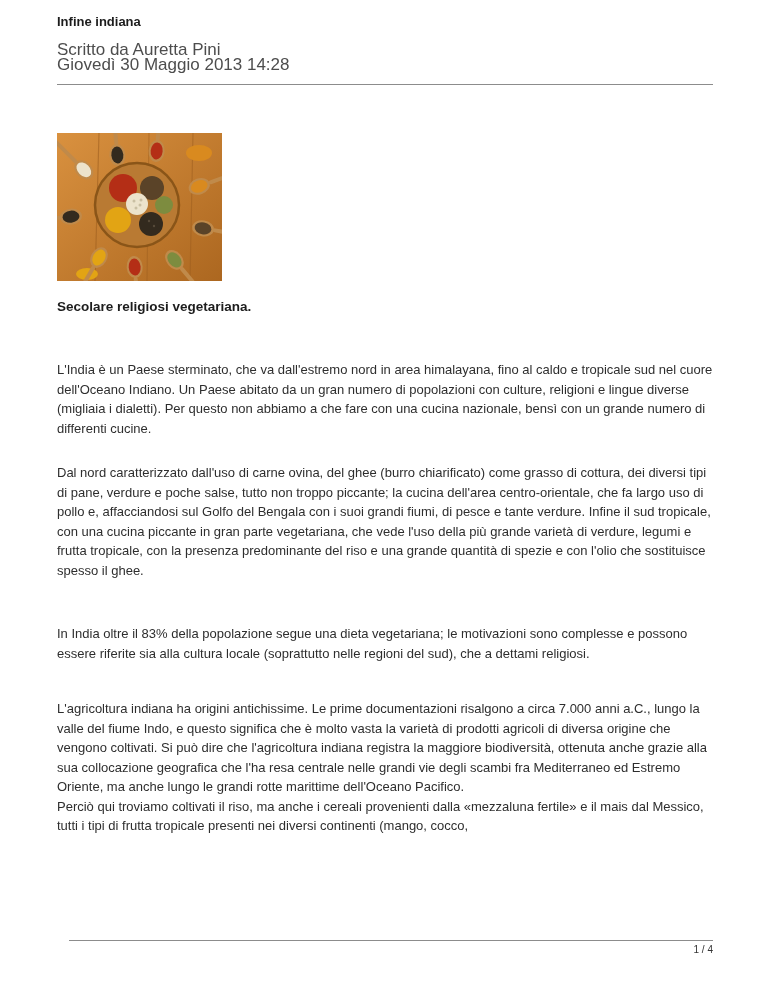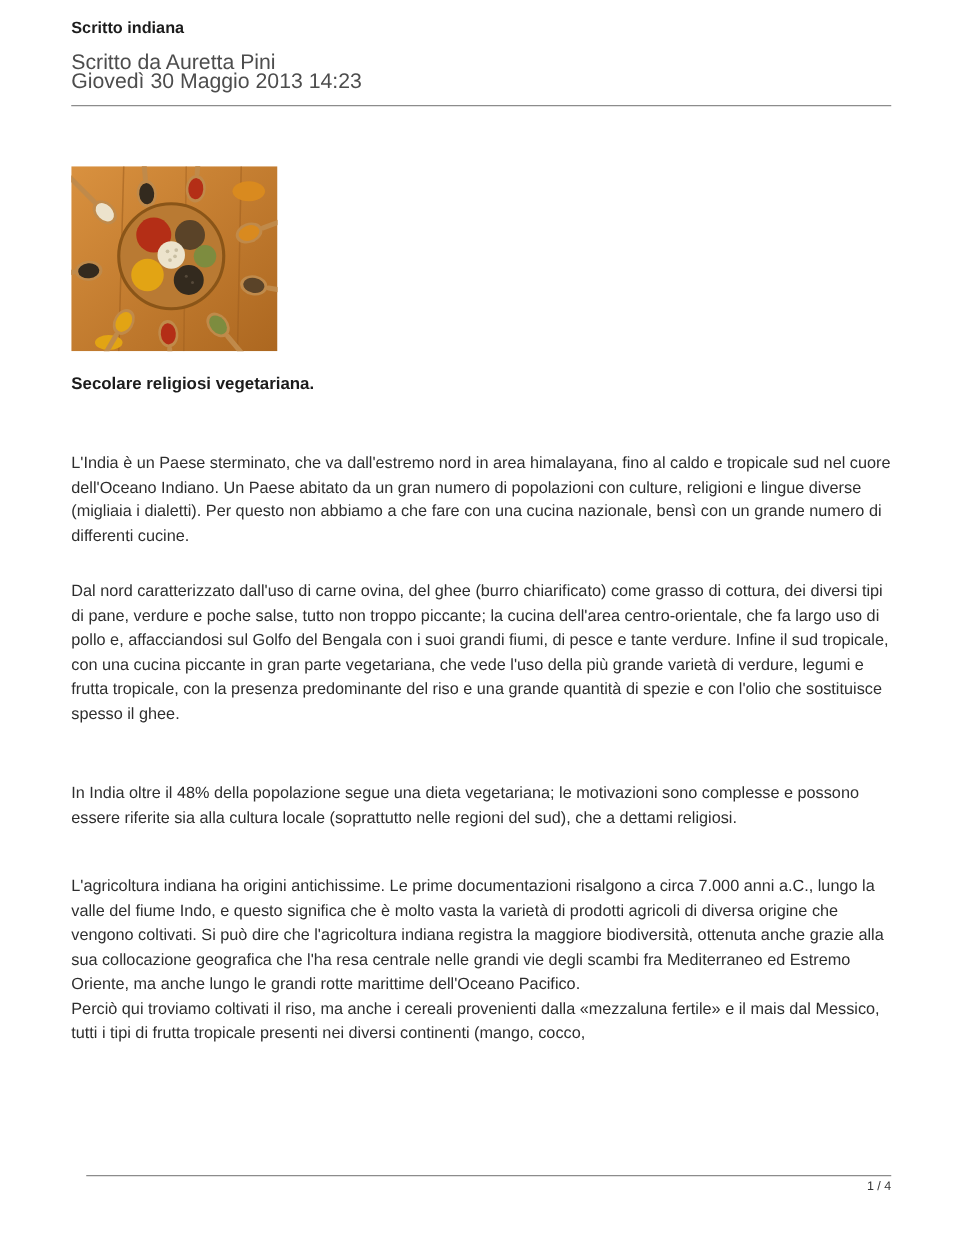--- a/index.html
+++ b/index.html
@@ -34,24 +34,24 @@
   .page-footer { position: absolute; left: 69px; right: 55px; top: 940px; }
   .footer-rule { border: none; border-top: 1px solid #8c8c8c; margin: 0; }
   .page-indicator { text-align: right; font-size: 10px; color: #333333; margin-top: 3px; }
 </style>
 </head>
 <body>
 
 <div class="page">
 
   <header>
-    <h1 class="article-title">Scritto indiana</h1>
+    <h1 class="article-title">Infine indiana</h1>
     <div class="byline">
       <div>Scritto da Auretta Pini</div>
-      <div>Giovedì 30 Maggio 2013 14:23</div>
+      <div>Giovedì 30 Maggio 2013 14:28</div>
     </div>
     <hr class="divider">
   </header>
 
   <figure class="photo-figure">
     <svg width="165" height="148" viewBox="0 0 165 148">
       <defs>
         <linearGradient id="wood" x1="0" y1="0" x2="1" y2="1">
           <stop offset="0" stop-color="#d9913f"></stop>
           <stop offset="1" stop-color="#ac6720"></stop>
@@ -125,21 +125,21 @@
       <circle cx="84" cy="67" r="1.5" fill="#c9bfa3"></circle>
       <circle cx="92" cy="88" r="1.2" fill="#55493a"></circle>
       <circle cx="97" cy="93" r="1.2" fill="#55493a"></circle>
     </svg>
   </figure>
 
   <h2 class="section-heading">Secolare religiosi vegetariana.</h2>
 
   <p class="body-text p1">L'India è un Paese sterminato, che va dall'estremo nord in area himalayana, fino al caldo e tropicale sud nel cuore dell'Oceano Indiano. Un Paese abitato da un gran numero di popolazioni con culture, religioni e lingue diverse (migliaia i dialetti). Per questo non abbiamo a che fare con una cucina nazionale, bensì con un grande numero di differenti cucine.</p>
   <p class="body-text p2">Dal nord caratterizzato dall'uso di carne ovina, del ghee (burro chiarificato) come grasso di cottura, dei diversi tipi di pane, verdure e poche salse, tutto non troppo piccante; la cucina dell'area centro-orientale, che fa largo uso di pollo e, affacciandosi sul Golfo del Bengala con i suoi grandi fiumi, di pesce e tante verdure. Infine il sud tropicale, con una cucina piccante in gran parte vegetariana, che vede l'uso della più grande varietà di verdure, legumi e frutta tropicale, con la presenza predominante del riso e una grande quantità di spezie e con l'olio che sostituisce spesso il ghee.</p>
-  <p class="body-text p3">In India oltre il 48% della popolazione segue una dieta vegetariana; le motivazioni sono complesse e possono essere riferite sia alla cultura locale (soprattutto nelle regioni del sud), che a dettami religiosi.</p>
+  <p class="body-text p3">In India oltre il 83% della popolazione segue una dieta vegetariana; le motivazioni sono complesse e possono essere riferite sia alla cultura locale (soprattutto nelle regioni del sud), che a dettami religiosi.</p>
   <p class="body-text p4">L'agricoltura indiana ha origini antichissime. Le prime documentazioni risalgono a circa 7.000 anni a.C., lungo la valle del fiume Indo, e questo significa che è molto vasta la varietà di prodotti agricoli di diversa origine che vengono coltivati. Si può dire che l'agricoltura indiana registra la maggiore biodiversità, ottenuta anche grazie alla sua collocazione geografica che l'ha resa centrale nelle grandi vie degli scambi fra Mediterraneo ed Estremo Oriente, ma anche lungo le grandi rotte marittime dell'Oceano Pacifico.
 Perciò qui troviamo coltivati il riso, ma anche i cereali provenienti dalla «mezzaluna fertile» e il mais dal Messico, tutti i tipi di frutta tropicale presenti nei diversi continenti (mango, cocco,</p>
 
   <footer class="page-footer">
     <hr class="footer-rule">
     <div class="page-indicator">1 / 4</div>
   </footer>
 
 </div>
 

